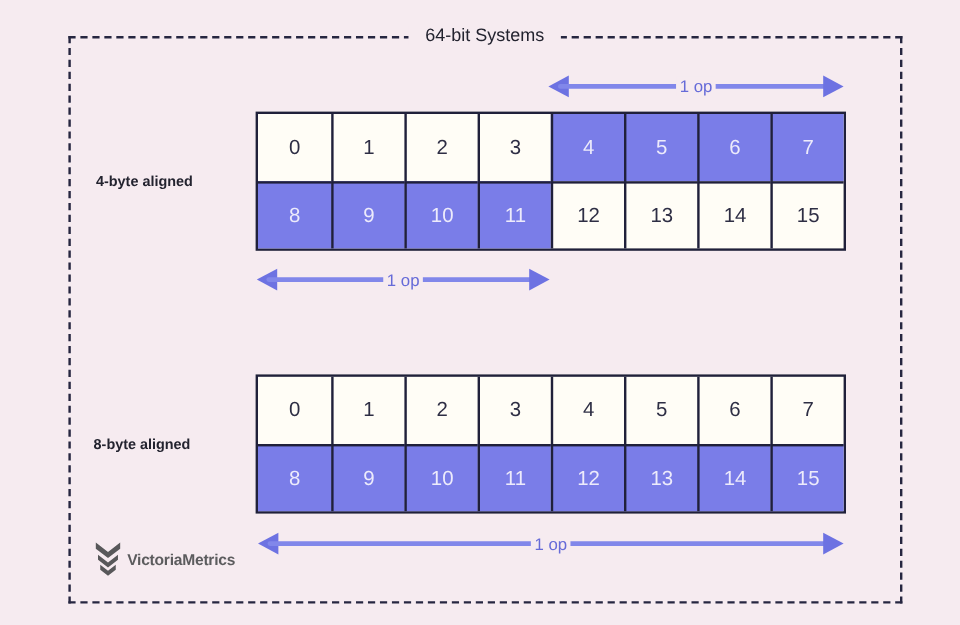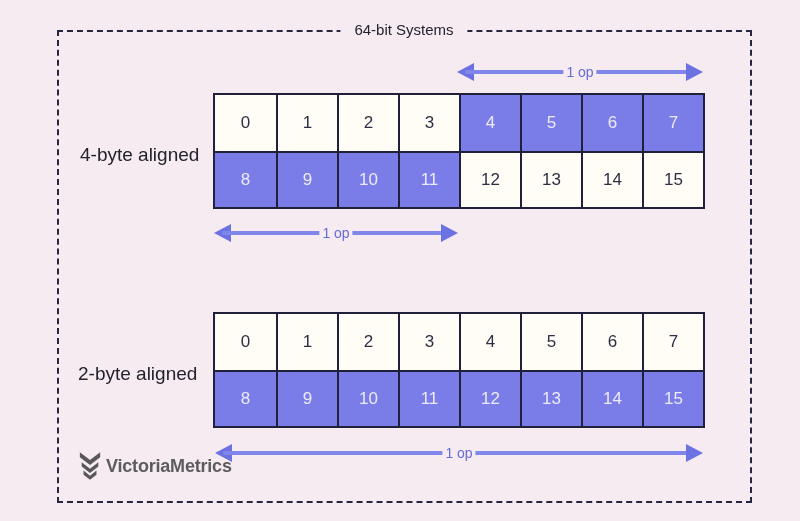--- a/index.html
+++ b/index.html
@@ -13,21 +13,21 @@
   body{background:var(--bg);font-family:"Liberation Sans","DejaVu Sans",sans-serif;}
   .canvas{position:relative;width:800px;height:521px;background:var(--bg);overflow:hidden;}
 
   .frame{position:absolute;left:57px;top:30px;width:695px;height:473px;
     box-sizing:border-box;border:2px dashed var(--frame);}
 
   .title{position:absolute;left:404px;top:21px;transform:translateX(-50%);
     background:var(--bg);padding:0 14px;font-size:15px;color:var(--title-text);
     white-space:nowrap;z-index:2;}
 
-  .sec-label{position:absolute;font-size:19px;color:var(--title-text);white-space:nowrap;}
+  .sec-label{position:absolute;font-size:12px;color:var(--title-text);white-space:nowrap;font-weight:bold;}
   .sec-label.four{left:80px;top:144px;}
   .sec-label.eight{left:78px;top:363px;}
 
   .bytegrid{position:absolute;left:213px;width:492px;height:116px;box-sizing:border-box;
     border:2px solid var(--line);display:grid;
     grid-template-columns:repeat(8,1fr);grid-template-rows:1fr 1fr;
     background:var(--cell-white);}
   .bytegrid.one{top:93px;}
   .bytegrid.two{top:312px;}
   .cell{display:flex;align-items:center;justify-content:center;
@@ -46,21 +46,21 @@
   .arrow .head.right{right:0;border-left:17px solid var(--accent-head);}
   .arrow .oplabel{position:absolute;left:50%;top:50%;transform:translate(-50%,-50%);
     background:var(--bg);padding:0 3px;font-size:14px;color:var(--accent-text);
     white-space:nowrap;z-index:1;}
   .arrow.top1{left:457px;top:61px;width:246px;}
   .arrow.bot1{left:214px;top:222px;width:244px;}
   .arrow.bot2{left:215px;top:442px;width:488px;}
 
   .logo{position:absolute;left:78px;top:451px;display:flex;align-items:center;gap:4px;}
   .logo svg{display:block;}
-  .logo-text{font-size:18px;font-weight:bold;color:var(--logo-gray);letter-spacing:-0.2px;}
+  .logo-text{font-size:13px;font-weight:bold;color:var(--logo-gray);letter-spacing:-0.2px;}
 </style>
 </head>
 <body>
 
 <div class="canvas">
 
   <div class="frame"></div>
 
   <div class="title">64-bit Systems</div>
 
@@ -92,21 +92,21 @@
     <div class="cell" data-hl="false">15</div>
   </div>
 
   <div class="arrow bot1">
     <div class="head left"></div>
     <div class="shaft"></div>
     <div class="head right"></div>
     <span class="oplabel">1 op</span>
   </div>
 
-  <div class="sec-label eight">2-byte aligned</div>
+  <div class="sec-label eight">8-byte aligned</div>
 
   <div class="bytegrid two">
     <div class="cell" data-hl="false">0</div>
     <div class="cell" data-hl="false">1</div>
     <div class="cell" data-hl="false">2</div>
     <div class="cell" data-hl="false">3</div>
     <div class="cell" data-hl="false">4</div>
     <div class="cell" data-hl="false">5</div>
     <div class="cell" data-hl="false">6</div>
     <div class="cell" data-hl="false">7</div>

